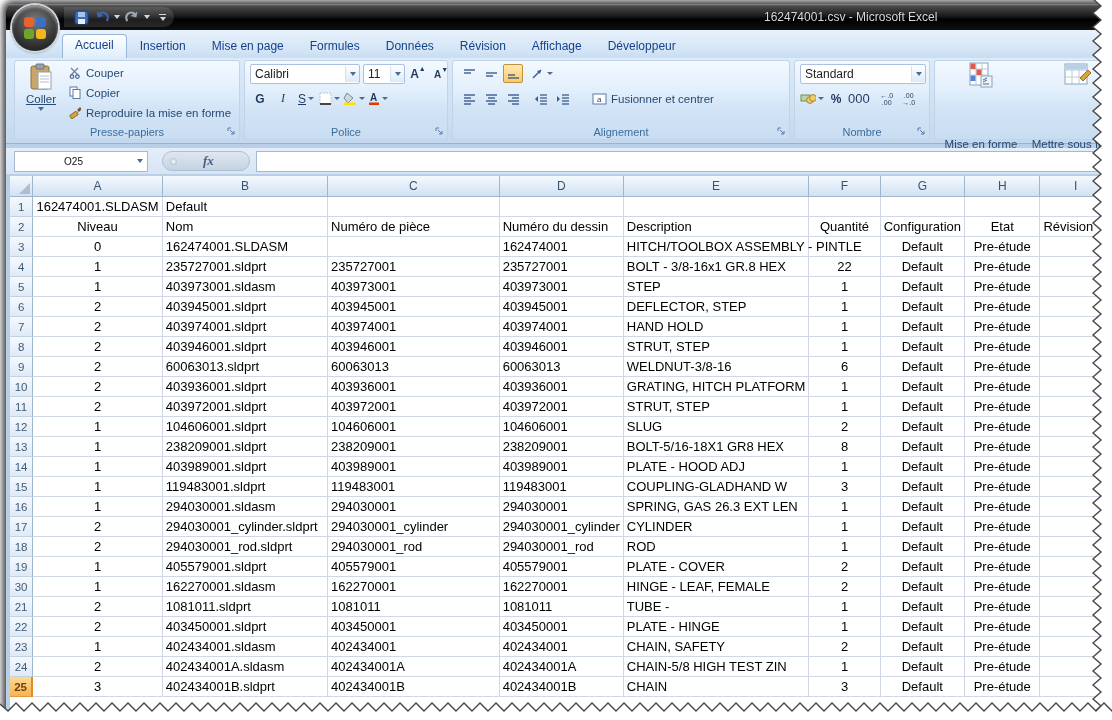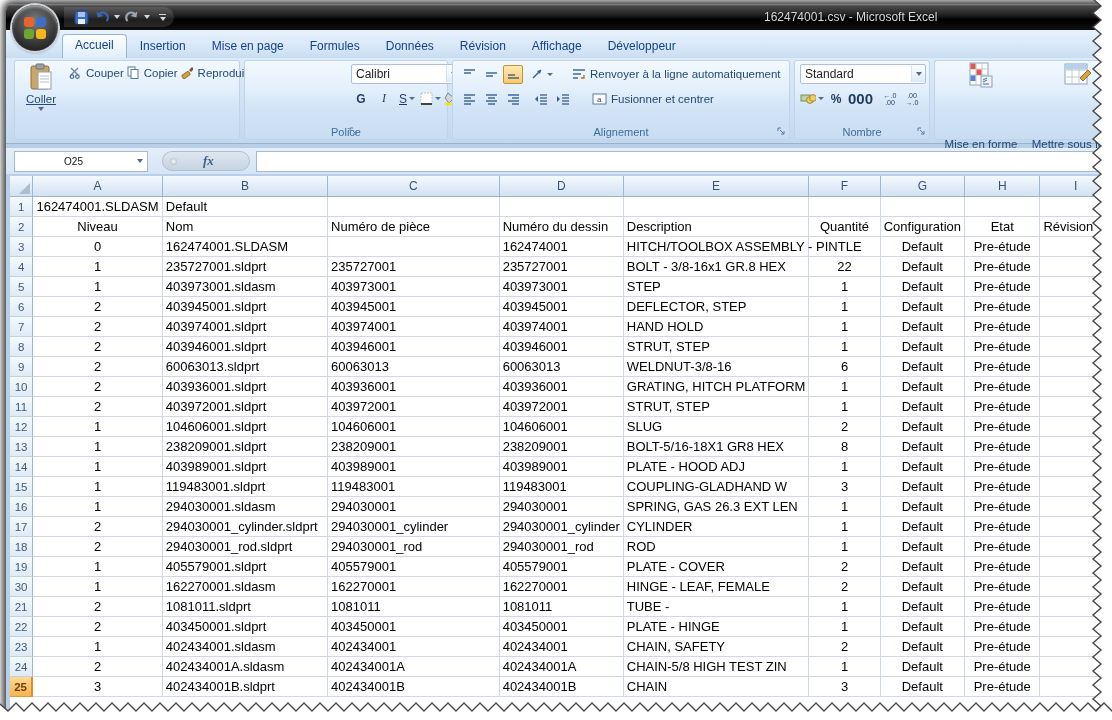--- a/index.html
+++ b/index.html
@@ -30,33 +30,33 @@
     background:linear-gradient(#e8f2fd,#d4e5f6 70%,#c9ddf1);display:flex;align-items:flex-end;padding-left:56px;box-sizing:border-box;}
   .tab{font-size:12px;color:var(--tab_text);padding:4px 13px 5px 13px;white-space:nowrap;cursor:default;}
   .tab.active{background:linear-gradient(#fdfeff,#f1f7fd 45%,#dfeefb);border:1px solid #98b6d8;border-bottom:none;
     border-radius:4px 4px 0 0;padding:3px 12px 6px 12px;}
 
   
   .ribbon{position:absolute;left:0;top:54px;right:0;height:86px;
     background:linear-gradient(#dcebfa,#cfe1f4 55%,#c3d8ee);border-bottom:1px solid #97b3d2;box-sizing:border-box;}
   .group{position:absolute;top:2px;height:80px;border:1px solid #c0d3e8;border-radius:3px;box-sizing:border-box;
     background:linear-gradient(#f3f9ff,#e1eefb 40%,#d2e4f6 60%,#c9ddf2);display:flex;flex-direction:column;}
-  .g-clip{left:8px;width:226px;}   .g-font{left:238px;width:204px;align-items:center;}
+  .g-clip{left:8px;width:226px;}   .g-font{left:238px;width:204px;}
   .g-align{left:446px;width:338px;}.g-num{left:788px;width:136px;}
   .g-style{left:928px;width:260px;border-right:none;}
   .gbody{flex:1;position:relative;}
   .glabel{height:15px;display:flex;align-items:center;justify-content:center;position:relative;
     font-size:11px;color:var(--ribbon_label);}
   .launcher{position:absolute;right:2px;bottom:2px;width:11px;height:11px;}
   .rtext{font-size:11.5px;color:#264a73;white-space:nowrap;}
 
   
   .paste{position:absolute;left:4px;top:2px;width:44px;height:70px;display:flex;flex-direction:column;align-items:center;border-radius:3px;}
   .paste .rtext{margin-top:2px;text-decoration:underline;}
-  .clip-col{position:absolute;left:54px;top:3px;display:flex;flex-direction:row;gap:3px;}
+  .clip-col{position:absolute;left:54px;top:3px;display:flex;flex-direction:column;gap:3px;}
   .srow{display:flex;align-items:center;gap:5px;height:17px;}
 
   
   .frow{position:absolute;left:5px;display:flex;align-items:center;gap:3px;}
   .combo{background:#fff;border:1px solid #abc1de;height:18px;display:flex;align-items:center;border-radius:2px;}
   .combo .val{flex:1;padding:0 4px;font-size:12px;color:#222;}
   .combo .cdd{width:13px;height:16px;display:flex;align-items:center;justify-content:center;border-left:1px solid #d5e2f0;
     background:linear-gradient(#fdfeff,#dceafa);}
   .cdd i{width:0;height:0;border-left:3px solid transparent;border-right:3px solid transparent;border-top:4px solid #4d6b92;}
   .sbtn{min-width:20px;height:19px;display:flex;align-items:center;justify-content:center;border-radius:2px;gap:1px;}
@@ -205,20 +205,26 @@
           </div>
           <div class="srow">
             <svg width="12" height="13">
                   <rect x="1" y="7" width="8" height="4" rx="1" fill="#d8a33b" stroke="#96702a" transform="rotate(-35 5 9)"></rect>
                   <path d="M8 4 l3 -3 2 2 -3 3 z" fill="#7b5634"></path>
                 </svg>
             <span class="rtext">Reproduire la mise en forme</span>
           </div>
         </div>
       </div>
+      <div class="glabel">
+            <span>Presse-papiers</span>
+        <svg class="launcher">
+              <path d="M2 5 V2 H5 M4 4 l4 4 M8 5 v3 h-3" stroke="#5b7aa6" fill="none"></path>
+            </svg>
+      </div>
     </div>
 
     <div class="group g-font">
       <div class="gbody">
         <div class="frow" style="top:3px;">
           <div class="combo" style="width:108px;">
             <span class="val">Calibri</span>
                 <span class="cdd">
                   <i></i>
                 </span>
@@ -305,31 +311,20 @@
                   </g>
                 </svg>
               </span>
           <span class="sbtn" style="margin-left:6px;">
             <svg width="14" height="12">
                   <line x1="2" y1="10" x2="10" y2="2" stroke="#3c5e8e" stroke-width="1.4"></line>
                   <path d="M10 2 l-4 1 3 3 z" fill="#3c5e8e"></path>
                 </svg>
                 <span class="ddk"></span>
           </span>
-          <span class="wrapbtn" style="margin-left:14px;">
-            <svg width="14" height="12">
-                  <g stroke="#3c5e8e" stroke-width="1.4">
-                    <line x1="1" y1="2" x2="13" y2="2"></line>
-                    <line x1="1" y1="6" x2="9" y2="6"></line>
-                    <line x1="1" y1="10" x2="6" y2="10"></line>
-                  </g>
-                  <path d="M9 10 h3 v-3" fill="none" stroke="#c06a12" stroke-width="1.3"></path>
-                </svg>
-            <span class="rtext">Renvoyer à la ligne automatiquement</span>
-          </span>
         </div>
         <div class="frow" style="top:28px;left:6px;gap:2px;">
           <span class="sbtn">
                 <svg width="13" height="12">
                   <g stroke="#3c5e8e" stroke-width="1.4">
                     <line x1="1" y1="2" x2="12" y2="2"></line>
                     <line x1="1" y1="5" x2="8" y2="5"></line>
                     <line x1="1" y1="8" x2="12" y2="8"></line>
                     <line x1="1" y1="11" x2="8" y2="11"></line>
                   </g>
@@ -411,21 +406,21 @@
                   <rect x="1" y="3" width="9" height="6" fill="#bcd3a8" stroke="#6f8f57"></rect>
                   <circle cx="10" cy="8" r="3.4" fill="#f0cf62" stroke="#a8853a"></circle>
                   <circle cx="13" cy="6" r="3.4" fill="#f0cf62" stroke="#a8853a"></circle>
                 </svg>
                 <span class="ddk"></span>
           </span>
           <span class="sbtn">
                 <span class="glyph" style="font-weight:bold;">%</span>
               </span>
           <span class="sbtn">
-                <span class="glyph" style="font-size:15px;font-weight:bold;">000</span>
+                <span class="glyph" style="font-size:13px;font-weight:normal;">000</span>
               </span>
           <span class="sbtn" style="margin-left:5px;">
                 <span class="mini2">
                   <span>←.0</span>
                   <span>.00</span>
                 </span>
               </span>
           <span class="sbtn">
                 <span class="mini2">
                   <span>.00</span>

